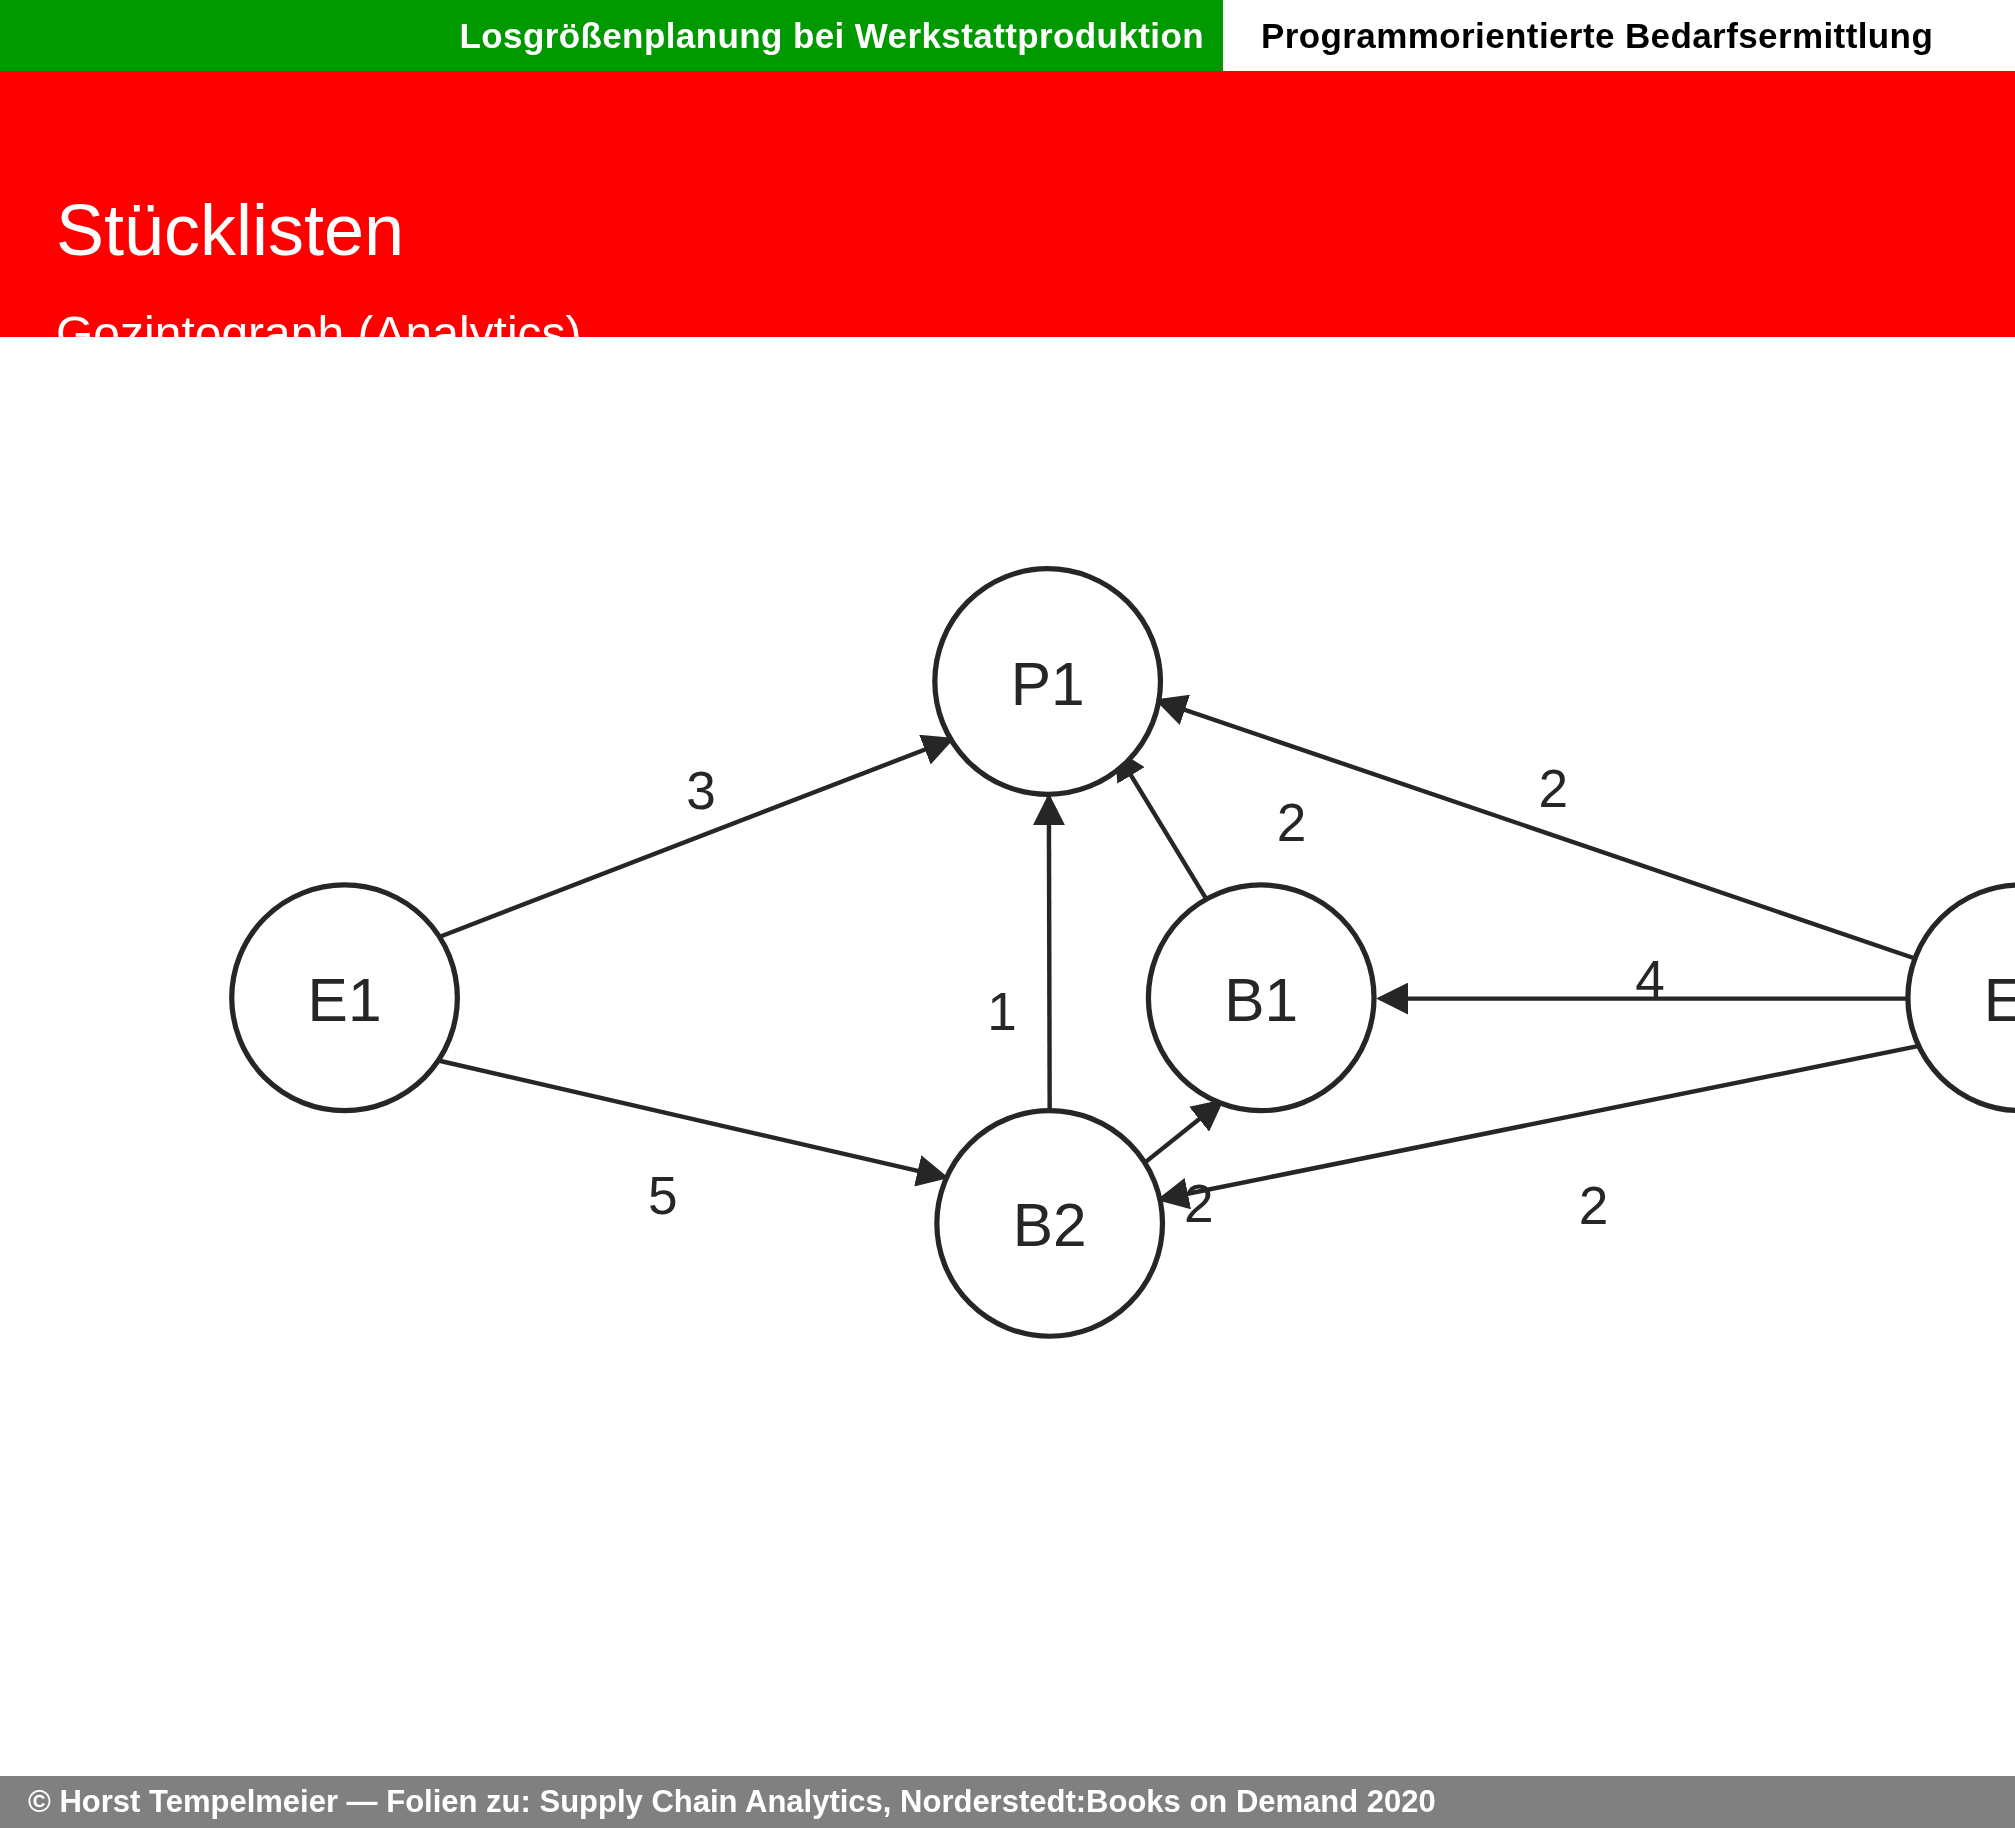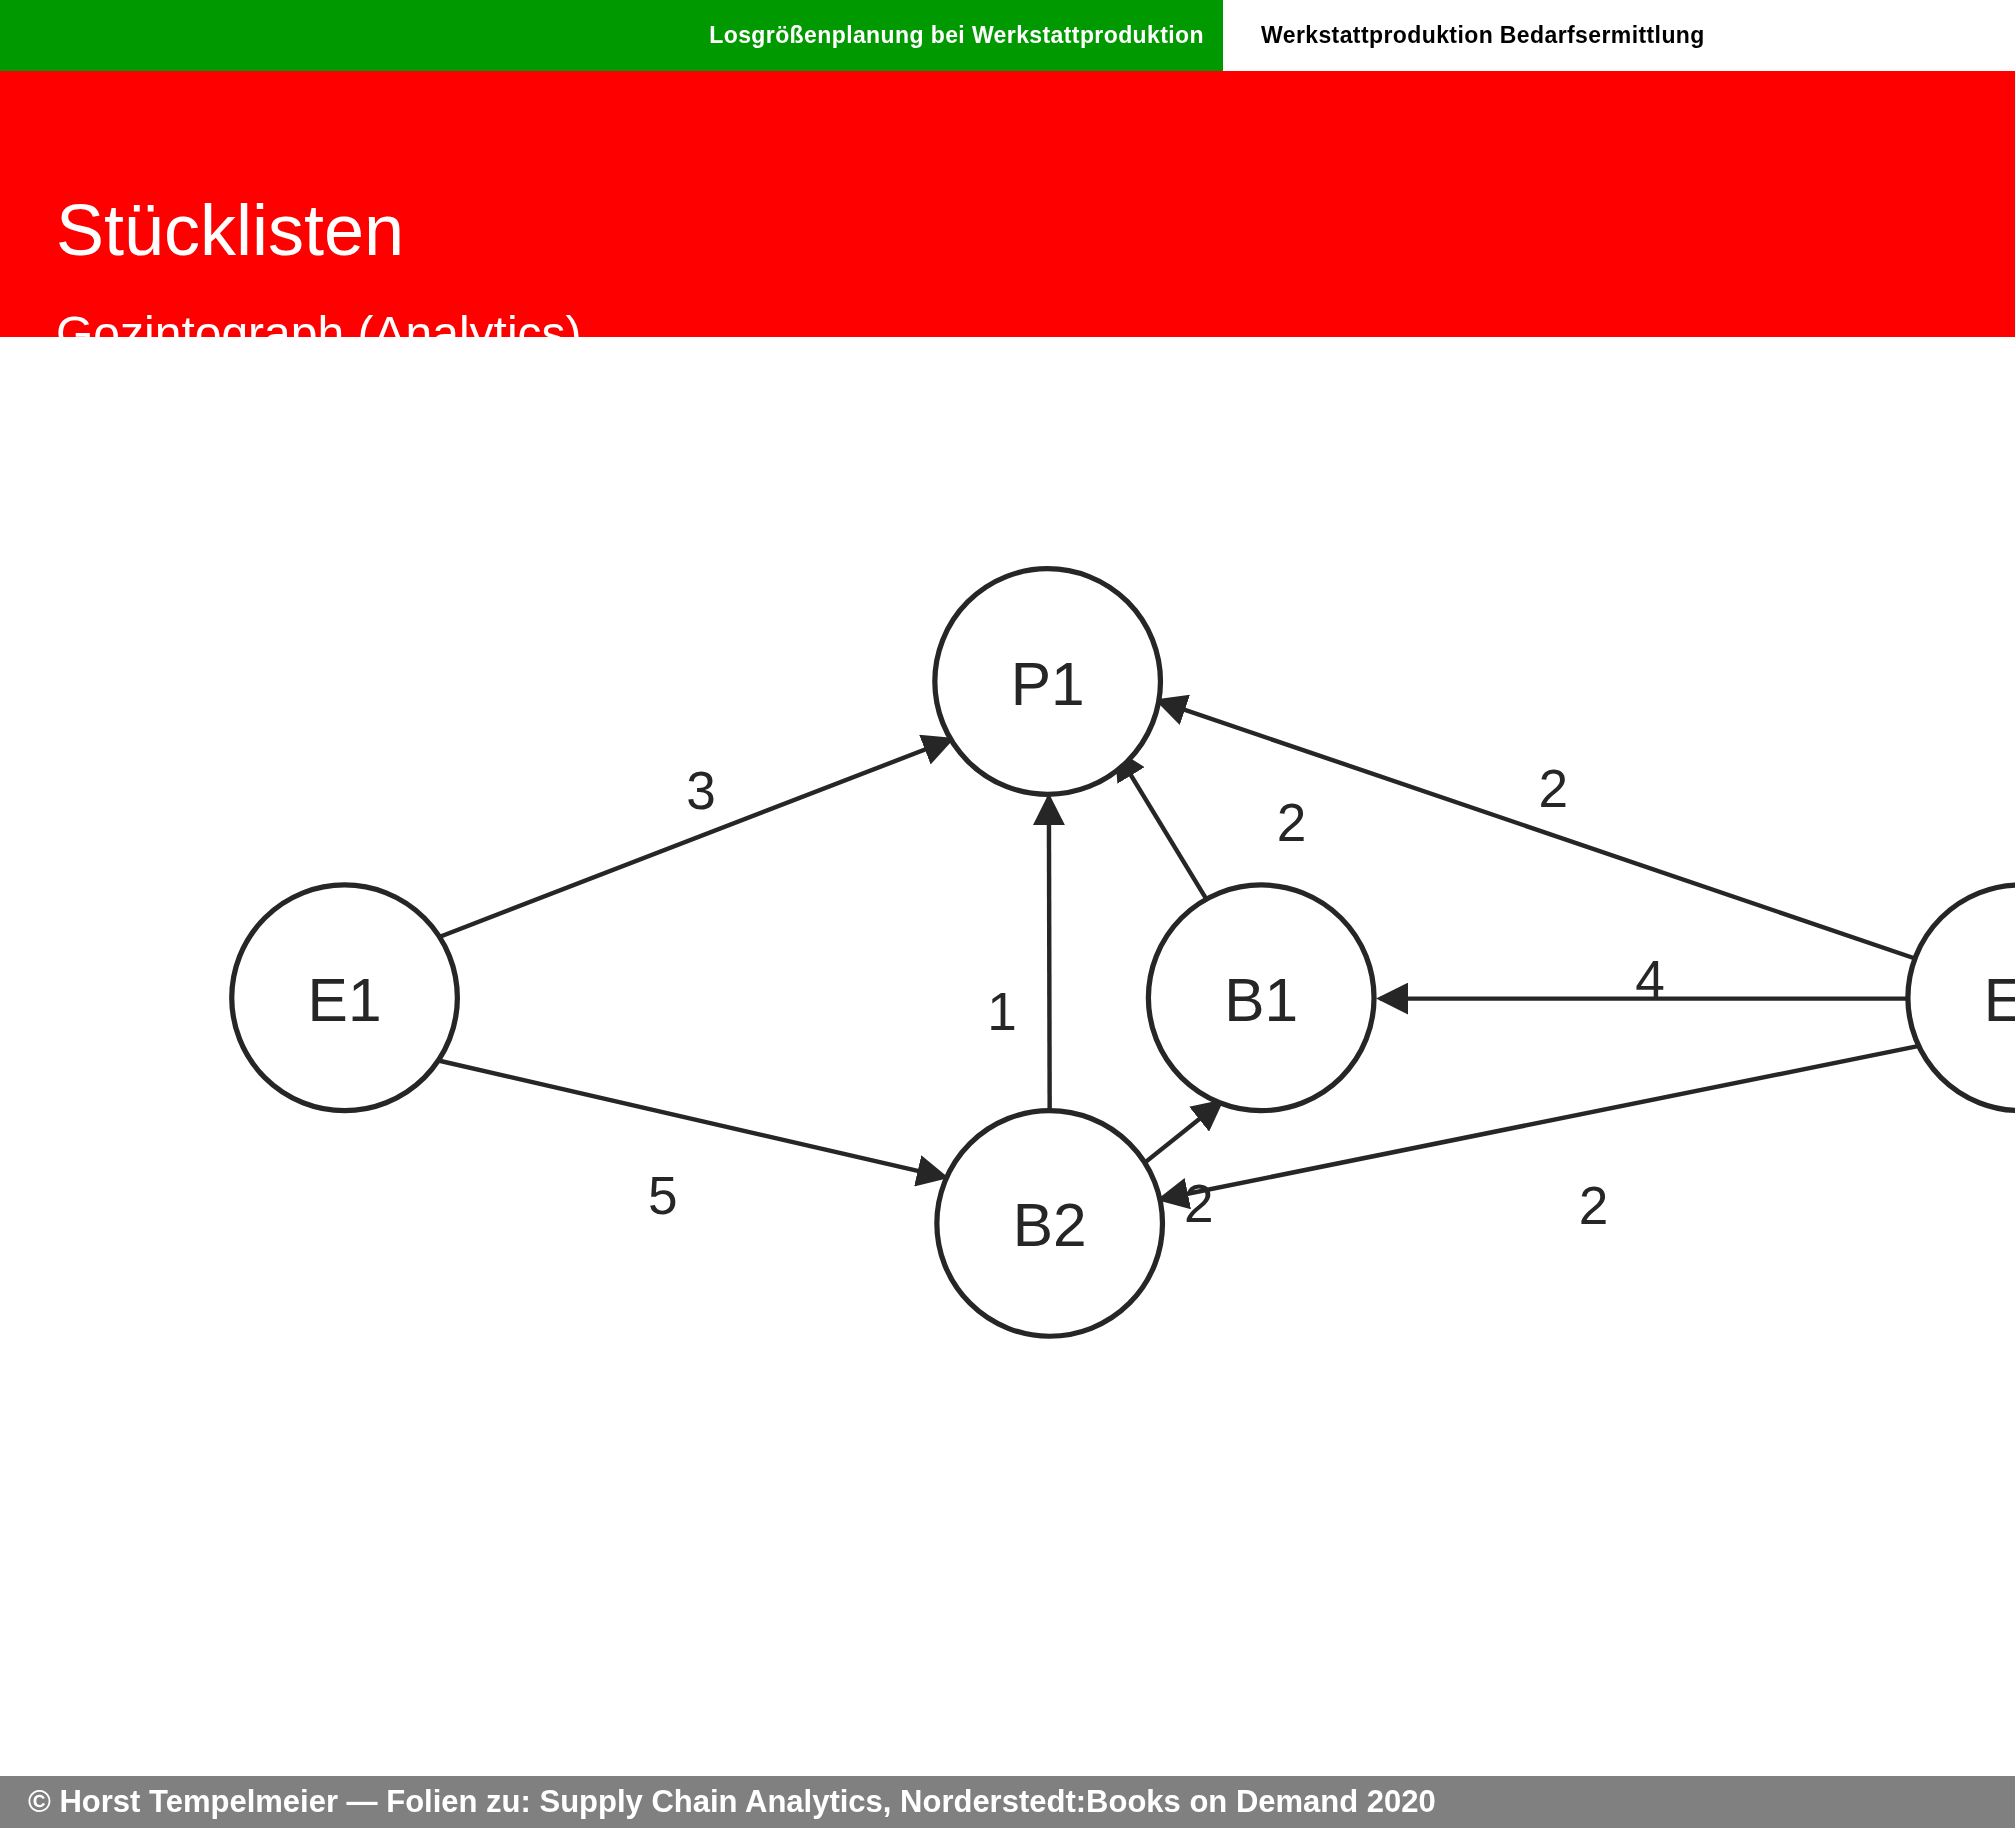--- a/index.html
+++ b/index.html
@@ -27,21 +27,21 @@
     position: absolute;
     left: 0; top: 0;
     width: 1223px; height: 71px;
     background: #009900;
   }
   .head-label {
     position: absolute;
     top: 0;
     height: 71px;
     line-height: 71px;
-    font-size: 23px;
+    font-size: 35px;
     font-weight: bold;
     white-space: nowrap;
     letter-spacing: 0.4px;
   }
   .head-left {
     right: 1233px;
     color: #ffffff;
   }
   .head-right {
     left: 1261px;
@@ -136,21 +136,21 @@
   }
 </style>
 </head>
 <body>
 
 <div id="slide">
 
   <div class="headbar">
     <div class="headbar-green"></div>
     <div class="head-label head-left">Losgrößenplanung bei Werkstattproduktion</div>
-    <div class="head-label head-right">Werkstattproduktion Bedarfsermittlung</div>
+    <div class="head-label head-right">Programmorientierte Bedarfsermittlung</div>
   </div>
 
   <div class="titleband">
     <div class="title-main">Stücklisten</div>
     <div class="title-sub">Gozintograph (Analytics)</div>
   </div>
 
   <div class="canvas">
     <svg class="gozinto" width="2437" height="1378" viewBox="0 0 6048 3420">
 

